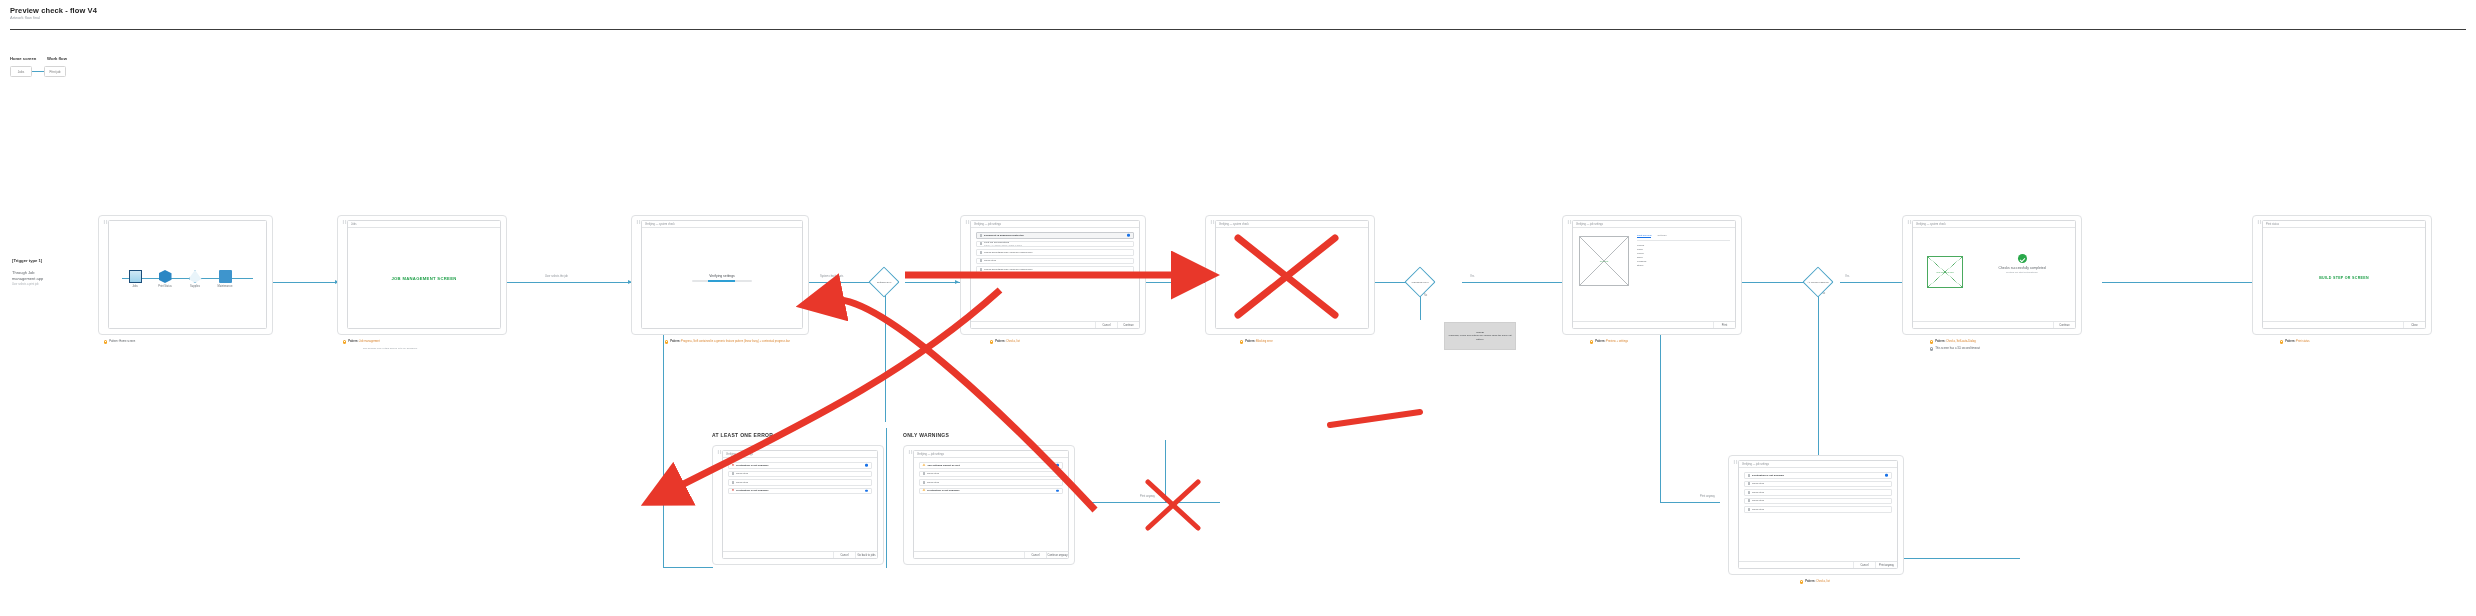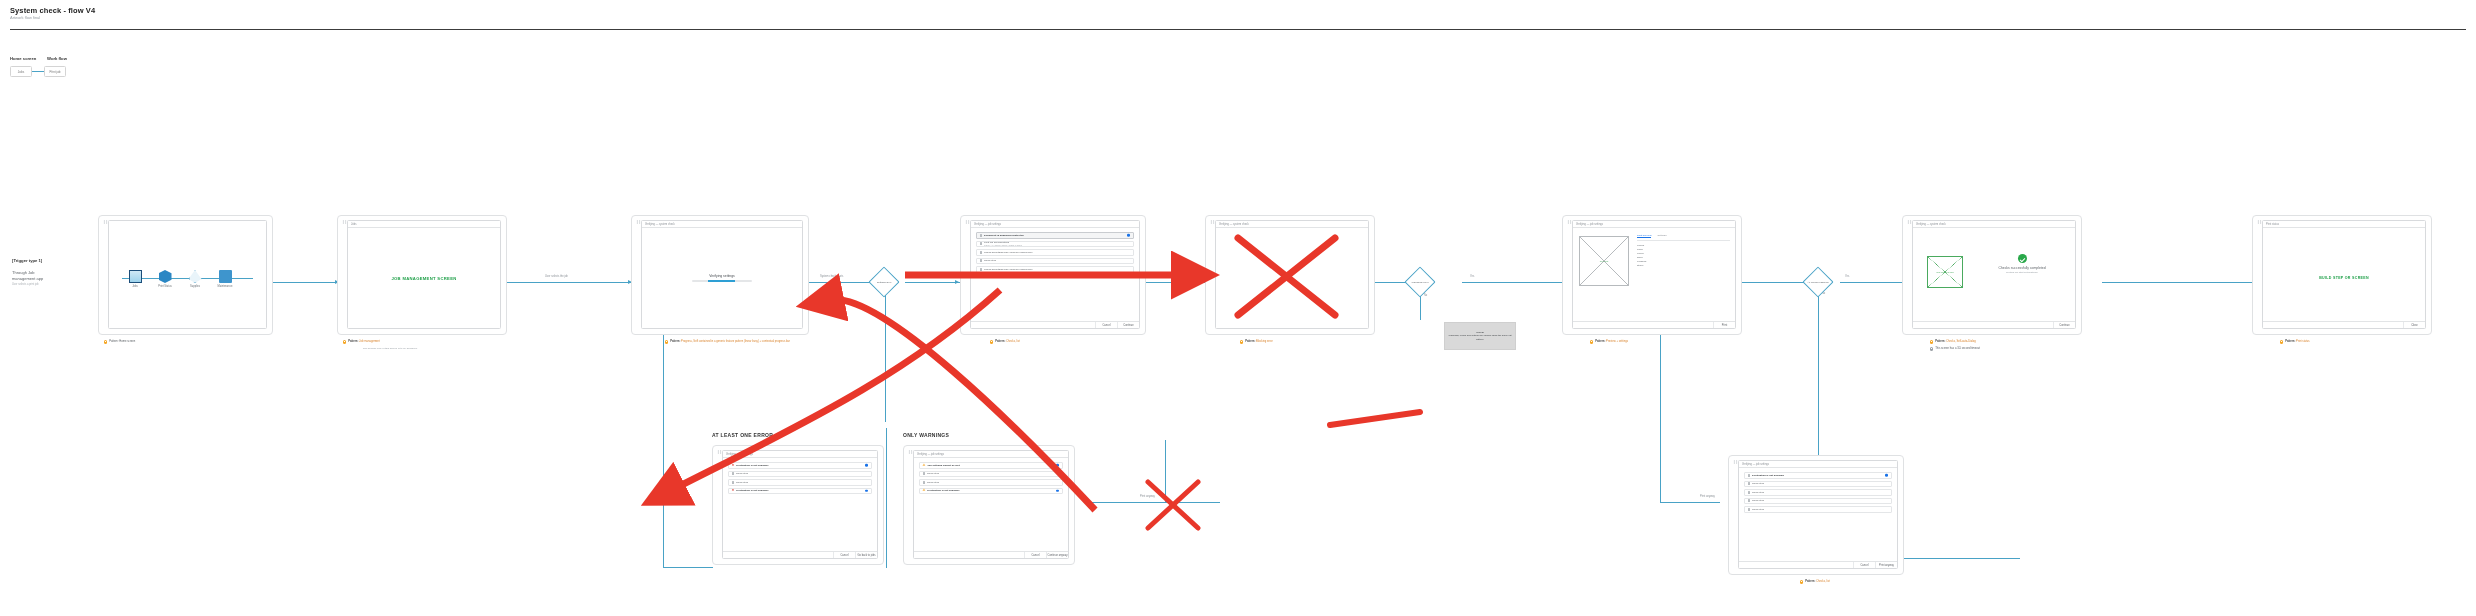--- a/index.html
+++ b/index.html
@@ -122,21 +122,21 @@
   .sec-div  { position:absolute; width:1px; background:#49a2c6; }
 
   
   #annot{ position:absolute; left:0; top:0; width:2476px; height:616px; pointer-events:none; }
 </style>
 </head>
 <body>
 
 <div id="canvas">
 
-  <div class="doc-title">System check - flow V4</div>
+  <div class="doc-title">Preview check - flow V4</div>
   <div class="doc-sub">Artwork flow final</div>
   <div class="hr"></div>
 
   <div class="lg-label" style="left:10px; top:56px;">Home screen</div>
   <div class="lg-label" style="left:47px; top:56px;">Work flow</div>
   <div class="lg-box" style="left:10px; top:66px; width:22px; height:11px;">Jobs</div>
   <div class="lg-line" style="left:32px; top:71px; width:12px;"></div>
   <div class="lg-box" style="left:44px; top:66px; width:22px; height:11px;">Print job</div>
 
   <div style="position:absolute;left:12px;top:258px;font-size:4.2px;font-weight:bold;color:#333;">[Trigger type 1]</div>

